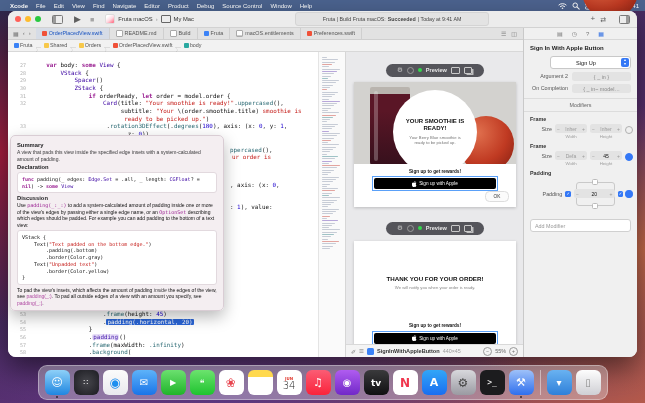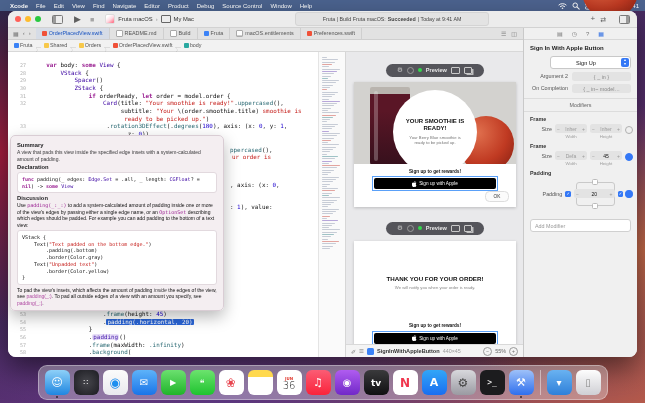--- a/index.html
+++ b/index.html
@@ -633,21 +633,21 @@
     </div>
     <div class="dicon ic-messages">
       <span>❝</span>
     </div>
     <div class="dicon ic-photos">
       <span>❀</span>
     </div>
     <div class="dicon ic-notes"></div>
     <div class="dicon ic-calendar">
       <div class="mon">JUN</div>
-      <div class="day">36</div>
+      <div class="day">34</div>
     </div>
     <div class="dicon ic-music">
       <span>♫</span>
     </div>
     <div class="dicon ic-podcasts">
       <span>◉</span>
     </div>
     <div class="dicon ic-tv">
       <span>tv</span>
     </div>

